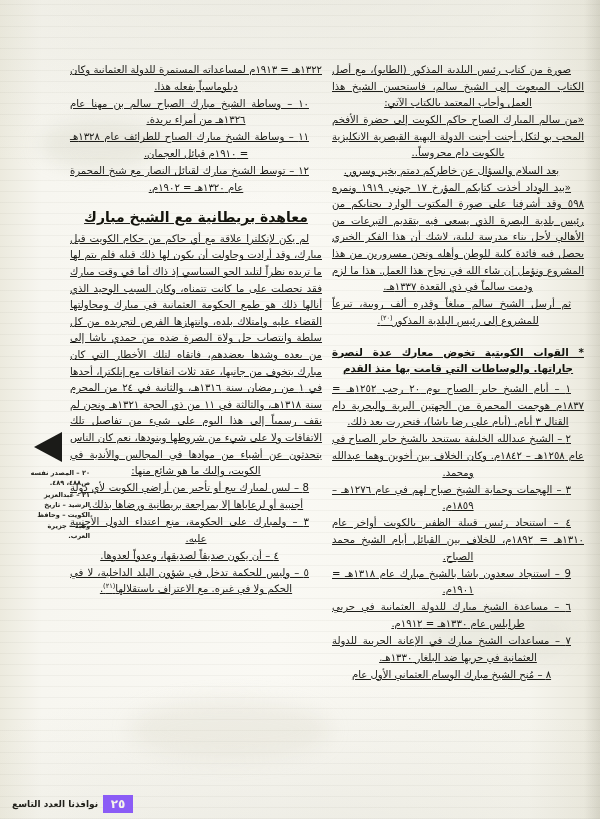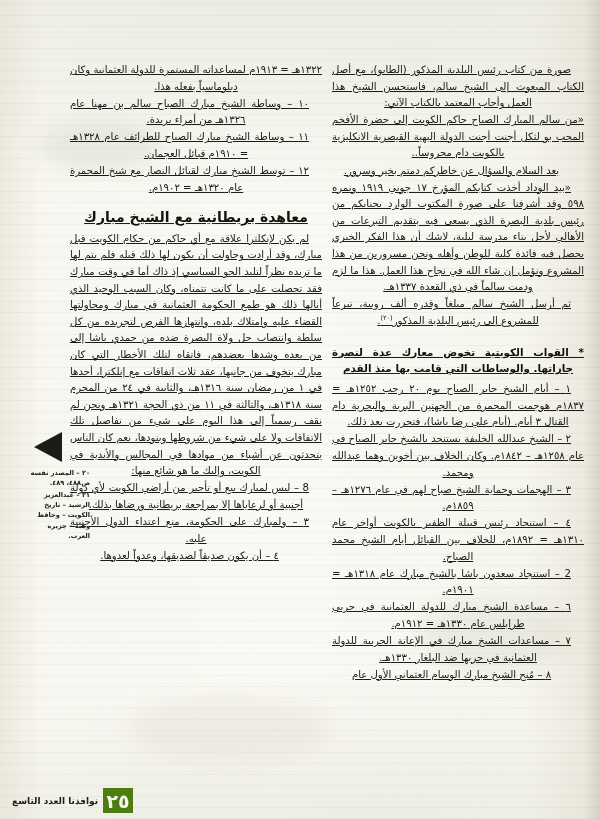--- a/index.html
+++ b/index.html
@@ -125,26 +125,26 @@
   
   #footer {
     position: absolute;
     left: 12px;
     bottom: 6px;
     display: flex;
     align-items: center;
     direction: rtl;
   }
   #page-number-box {
-    background: #4d7c0f;
+    background: #8b5cf6;
     color: #f4f3ec;
-    font-size: 19px;
+    font-size: 12px;
     font-weight: bold;
     width: 30px;
-    height: 25px;
+    height: 18px;
     display: flex;
     align-items: center;
     justify-content: center;
     letter-spacing: -0.4px;
   }
   #footer-title {
     font-size: 9px;
     color: #23231d;
     margin-right: 5px;
     font-weight: bold;
@@ -176,41 +176,42 @@
   <p>«بيد الوداد أخذت كتابكم المؤرخ ١٧ جوني ١٩١٩ ونمره ٥٩٨ وقد أشرفنا على صورة المكتوب الوارد بجنابكم من رئيس بلدية البصرة الذي يسعى فيه بتقديم التبرعات من الأهالي لأجل بناء مدرسة ليلية، لاشك أن هذا الفكر الخيري يحصل فيه فائدة كلية للوطن وأهله ونحن مسرورين من هذا المشروع ونؤمل إن شاء الله في نجاح هذا العمل. هذا ما لزم ودمت سالماً في ذي القعدة ١٣٣٧هـ.</p>
 
   <p><span>ثم أرسل الشيخ سالم مبلغاً وقدره ألف روبية، تبرعاً للمشروع إلى رئيس البلدية المذكور</span><sup>(٢٠)</sup>.</p>
 
   <div class="starhead">* القوات الكويتية تخوض معارك عدة لنصرة جاراتها. والوساطات التي قامت بها منذ القدم</div>
 
   <p>١ – أيام الشيخ جابر الصباح يوم ٢٠ رجب ١٢٥٢هـ = ١٨٣٧م هوجمت المحمرة من الجهتين البرية والبحرية دام القتال ٣ أيام. (أيام علي رضا باشا)، فتحررت بعد ذلك.</p>
   <p>٢ – الشيخ عبدالله الخليفة يستنجد بالشيخ جابر الصباح في عام ١٢٥٨هـ – ١٨٤٢م. وكان الخلاف بين أخوين وهما عبدالله ومحمد.</p>
   <p>٣ – الهجمات وحماية الشيخ صباح لهم في عام ١٢٧٦هـ – ١٨٥٩م.</p>
   <p>٤ – استنجاد رئيس قبيلة الظفير بالكويت أواخر عام ١٣١٠هـ = ١٨٩٢م، للخلاف بين القبائل أيام الشيخ محمد الصباح.</p>
-  <p>2 – استنجاد سعدون باشا بالشيخ مبارك عام ١٣١٨هـ = ١٩٠١م.</p>
+  <p>9 – استنجاد سعدون باشا بالشيخ مبارك عام ١٣١٨هـ = ١٩٠١م.</p>
   <p>٦ – مساعدة الشيخ مبارك للدولة العثمانية في حربي طرابلس عام ١٣٣٠هـ = ١٩١٢م.</p>
   <p>٧ – مساعدات الشيخ مبارك في الإعانة الحربية للدولة العثمانية في حربها ضد البلغار ١٣٣٠هـ.</p>
   <p>٨ – مُنح الشيخ مبارك الوسام العثماني الأول عام</p>
 </div>
 
 <div class="col left">
 
   <p class="noind">١٣٢٢هـ = ١٩١٣م لمساعداته المستمرة للدولة العثمانية وكان دبلوماسياً بفعله هذا.</p>
 
   <p>١٠ – وساطة الشيخ مبارك الصباح سالم بن مهنا عام ١٣٢٦هـ من أمراء بريدة.</p>
   <p>١١ – وساطة الشيخ مبارك الصباح للطرائف عام ١٣٢٨هـ = ١٩١٠م قبائل العجمان.</p>
   <p>١٢ – توسط الشيخ مبارك لقبائل النصار مع شيخ المحمرة عام ١٣٢٠هـ = ١٩٠٢م.</p>
 
   <h2 class="sec flush">معاهدة بريطانية مع الشيخ مبارك</h2>
 
   <p>لم يكن لإنكلترا علاقة مع أي حاكم من حكام الكويت قبل مبارك، وقد أرادت وحاولت أن يكون لها ذلك قبله فلم يتم لها ما تريده نظراً لتلبد الجو السياسي إذ ذاك أما في وقت مبارك فقد تحصلت على ما كانت تتمناه، وكان السبب الوحيد الذي أنالها ذلك هو طمع الحكومة العثمانية في مبارك ومحاولتها القضاء عليه وامتلاك بلده، وانتهازها الفرص لتجريده من كل سلطة وانتصاب جل ولاة البصرة ضده من حمدي باشا إلى من يعده وشدها بعضدهم، فاتقاه لتلك الأخطار التي كان مبارك يتخوف من جانبها، عقد ثلاث اتفاقات مع إنلكترا، أحدها في ١ من رمضان سنة ١٣١٦هـ، والثانية في ٢٤ من المحرم سنة ١٣١٨هـ، والثالثة في ١١ من ذي الحجة ١٣٢١هـ ونحن لم نقف رسمياً إلى هذا اليوم على شيء من تفاصيل تلك الاتفاقات ولا على شيء من شروطها وبنودها، نعم كان الناس يتحدثون عن أشياء من موادها في المجالس والأندية في الكويت، وإليك ما هو شائع منها:</p>
 
   <p>8 – ليس لمبارك بيع أو تأجير من أراضي الكويت لأي دولة أجنبية أو لرعاياها إلا بمراجعة بريطانية ورضاها بذلك.</p>
   <p>٣ – ولمبارك على الحكومة، منع اعتداء الدول الأجنبية عليه.</p>
   <p>٤ – أن يكون صديقاً لصديقها، وعدواً لعدوها.</p>
+  <p><span>٥ – وليس للحكمة تدخل في شؤون البلد الداخلية، لا في الحكم ولا في غيره. مع الاعتراف باستقلالها</span><sup>(٢١)</sup>.</p>
 </div>
 
 <div id="triangle"></div>
 
 <div id="margin-note">
   <div class="fn">٢٠ – المصدر نفسه ص٤٨٨، ٤٨٩.</div>
   <div class="fn">٢١ – عبدالعزيز الرشيد – تاريخ الكويت – وحافظ وهبة – جزيرة العرب.</div>
 </div>
 
 <div id="footer">

